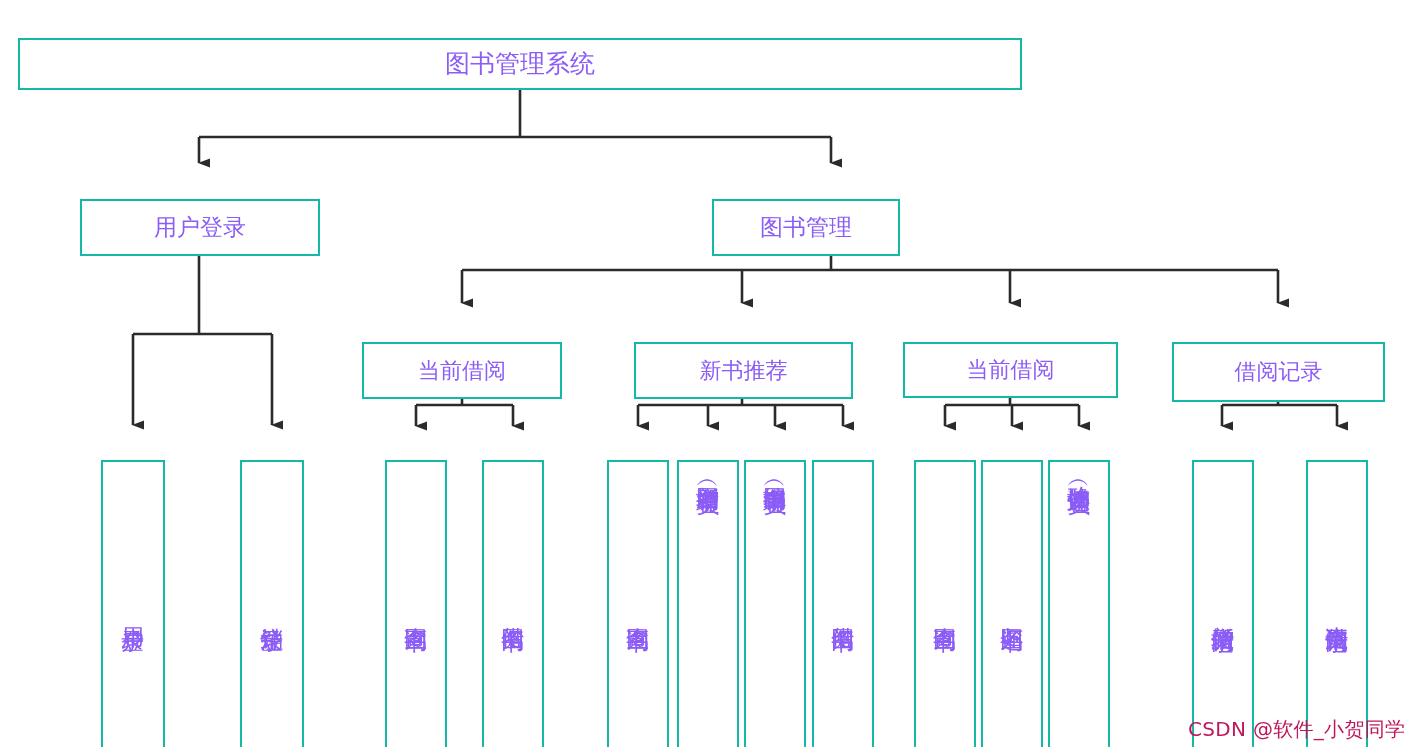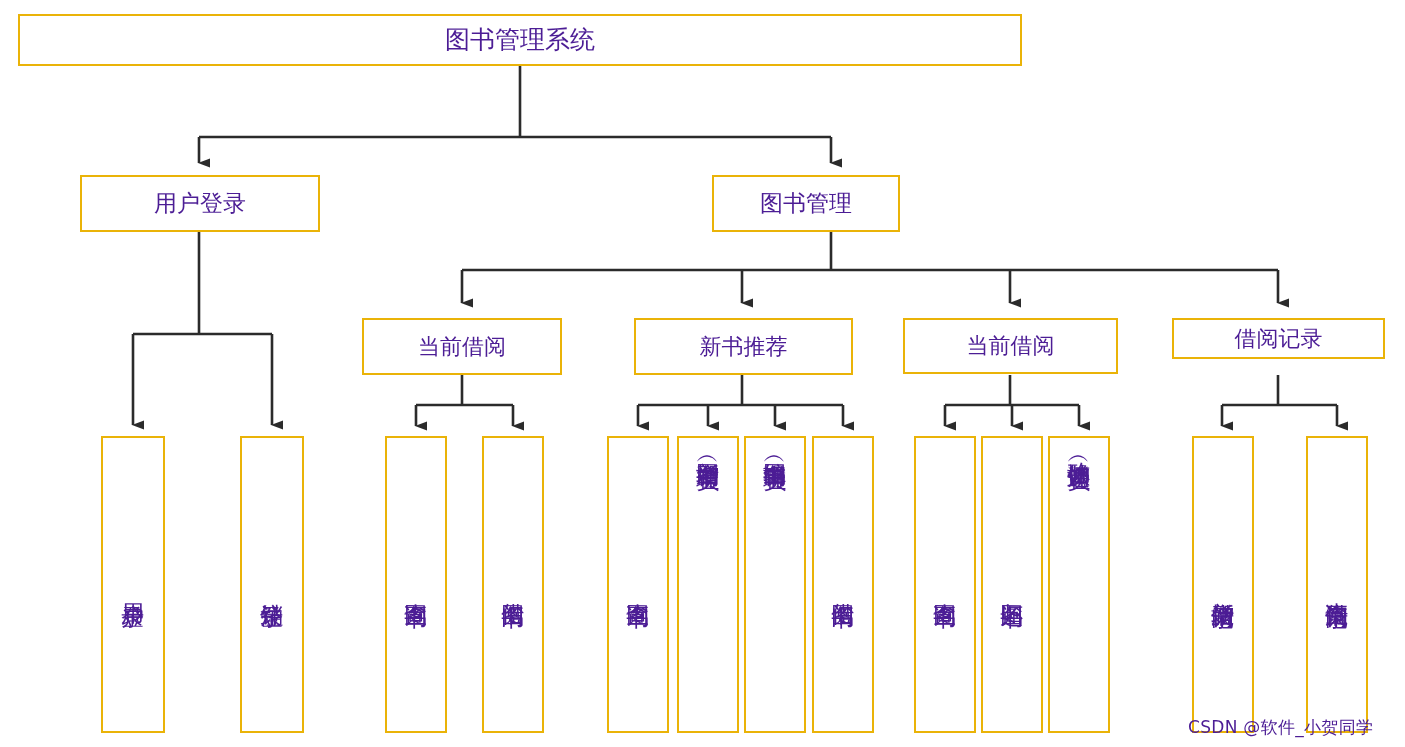--- a/index.html
+++ b/index.html
@@ -21,27 +21,28 @@
     position: absolute;
     left: 0;
     top: 0;
     width: 1405px;
     height: 747px;
     pointer-events: none;
   }
   .node {
     position: absolute;
     box-sizing: border-box;
-    border: 2px solid #eab308;
+    border: 2px solid #14b8a6;
     background: #ffffff;
     display: flex;
     align-items: center;
     justify-content: center;
-    color: #4c1d95;
+    color: #8b5cf6;
     line-height: 1.18;
+    margin-top: 24px;
   }
   .node.root {
     font-size: 25px;
   }
   .node.lvl2 {
     font-size: 23px;
   }
   .node.lvl3 {
     font-size: 22px;
   }
@@ -67,22 +68,22 @@
     justify-content: center;
   }
   .leaf.topalign .leaf-inner {
     align-items: flex-start;
     padding-top: 2px;
   }
   #watermark {
     position: absolute;
     left: 1188px;
     top: 716px;
-    font-size: 17px;
-    color: #4c1d95;
+    font-size: 20px;
+    color: #be185d;
     white-space: nowrap;
     letter-spacing: 0.3px;
   }
 </style>
 </head>
 <body>
 
 <div id="canvas">
 
   <svg id="wires" viewBox="0 0 1405 747">
@@ -148,21 +149,21 @@
 
   <div class="node lvl3" style="left:362px; top:318px; width:200px; height:57px;">
     <span>当前借阅</span>
   </div>
   <div class="node lvl3" style="left:634px; top:318px; width:219px; height:57px;">
     <span>新书推荐</span>
   </div>
   <div class="node lvl3" style="left:903px; top:318px; width:215px; height:56px;">
     <span>当前借阅</span>
   </div>
-  <div class="node lvl3" style="left:1172px; top:318px; width:213px; height:41px;">
+  <div class="node lvl3" style="left:1172px; top:318px; width:213px; height:60px;">
     <span>借阅记录</span>
   </div>
 
   <div class="node leaf" style="left:101px; top:436px; width:64px; height:297px;">
     <div class="leaf-inner">
       <span class="vtext">用户登录</span>
     </div>
   </div>
 
   <div class="node leaf" style="left:240px; top:436px; width:64px; height:297px;">

